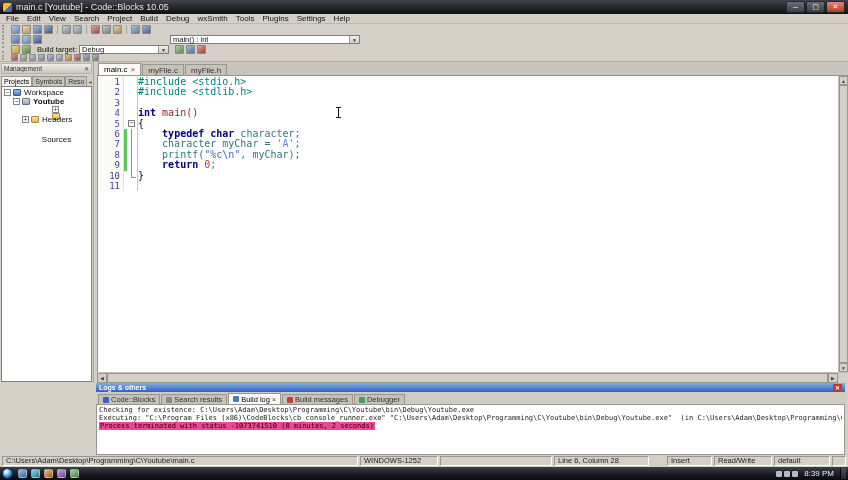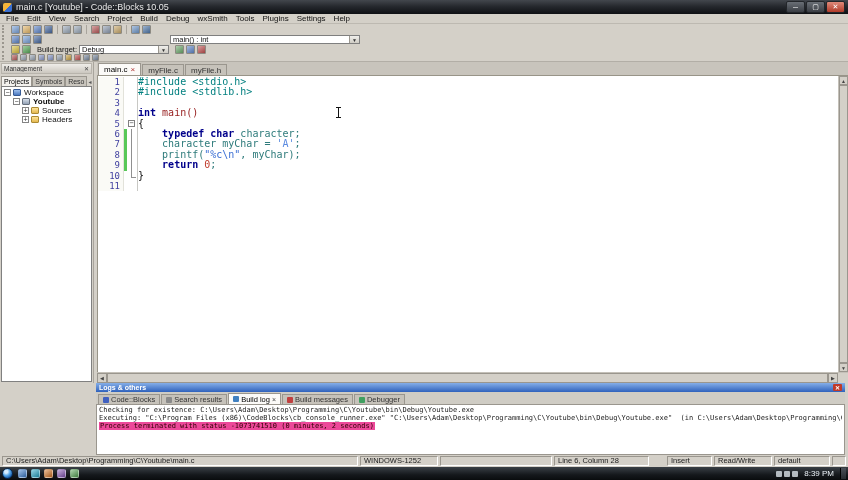--- a/index.html
+++ b/index.html
@@ -258,21 +258,21 @@
           <div class="tree-row" style="padding-left: 2px;">
             <span class="tree-exp">−</span>
             <span class="tree-ico workspace-icon"></span>
             <span class="tree-label">Workspace</span>
           </div>
           <div class="tree-row" style="padding-left: 11px;">
             <span class="tree-exp">−</span>
             <span class="tree-ico project-icon"></span>
             <span class="tree-label" style="font-weight: bold;">Youtube</span>
           </div>
-          <div class="tree-row" style="padding-left: 20px;">
+          <div class="tree-row" style="padding-left: 20px; flex-direction: column;">
             <span class="tree-exp">+</span>
             <span class="tree-ico folder-icon"></span>
             <span class="tree-label">Sources</span>
           </div>
           <div class="tree-row" style="padding-left: 20px;">
             <span class="tree-exp">+</span>
             <span class="tree-ico folder-icon"></span>
             <span class="tree-label">Headers</span>
           </div>
         </div>

